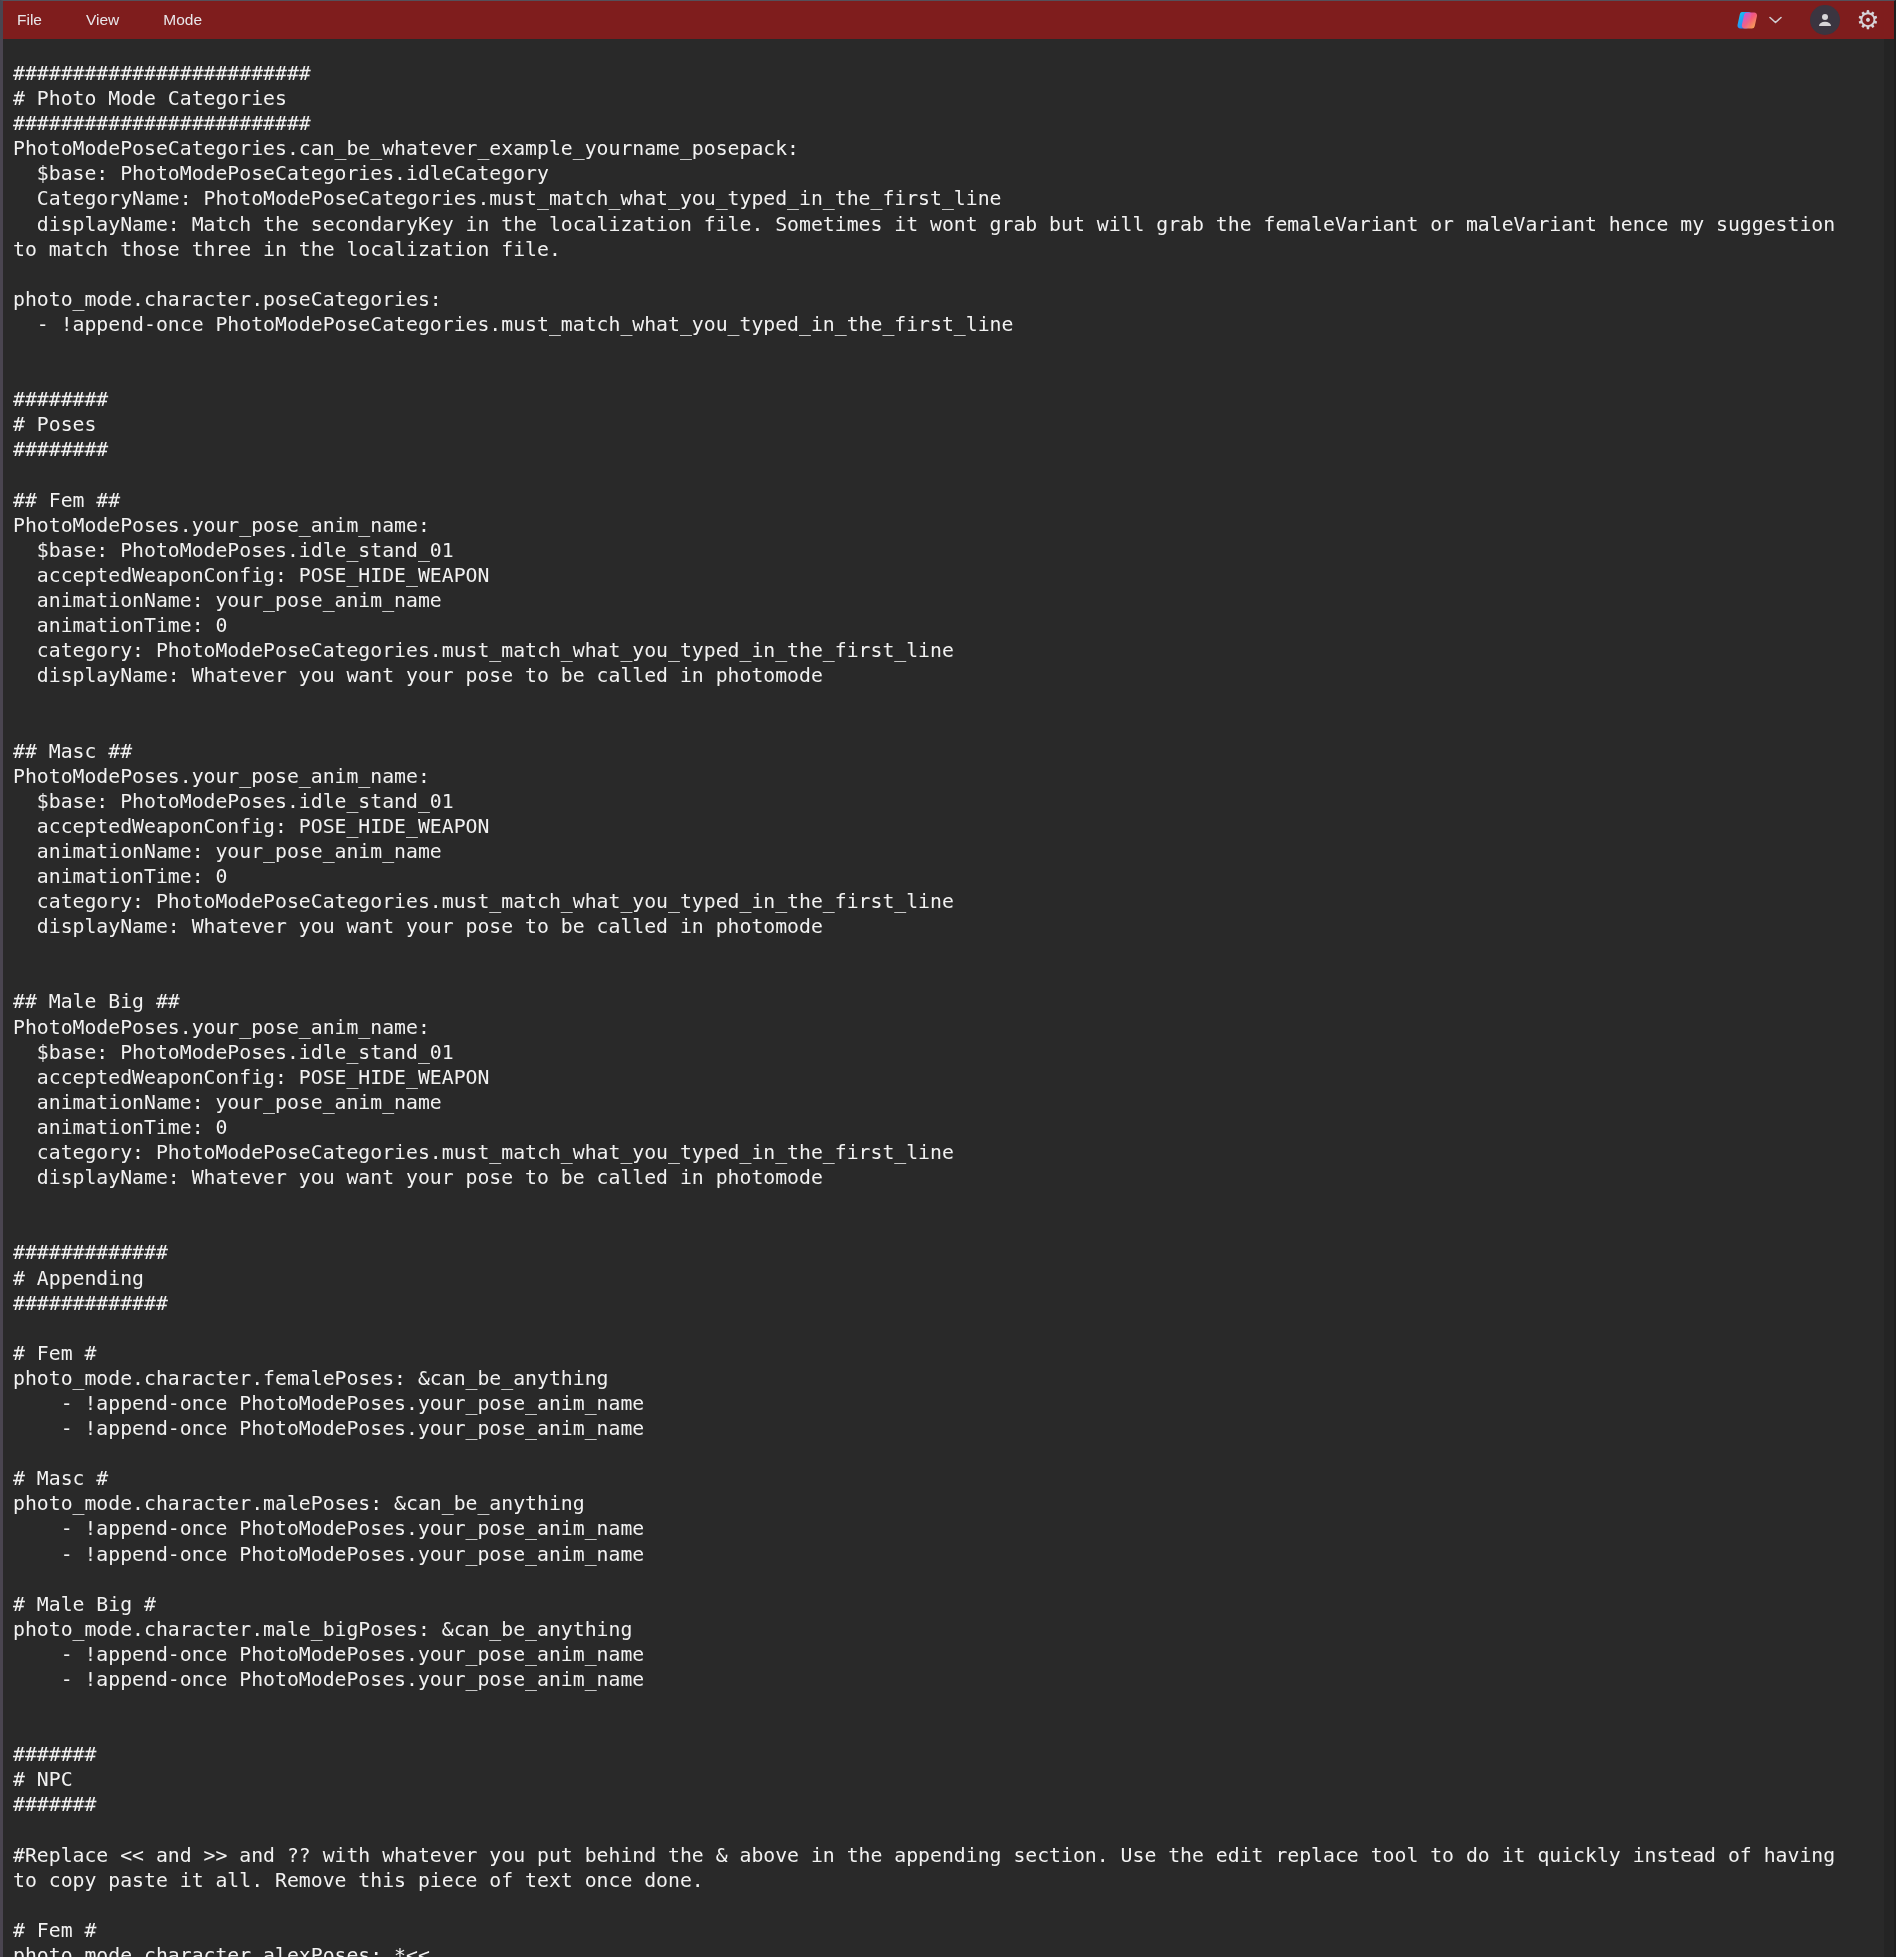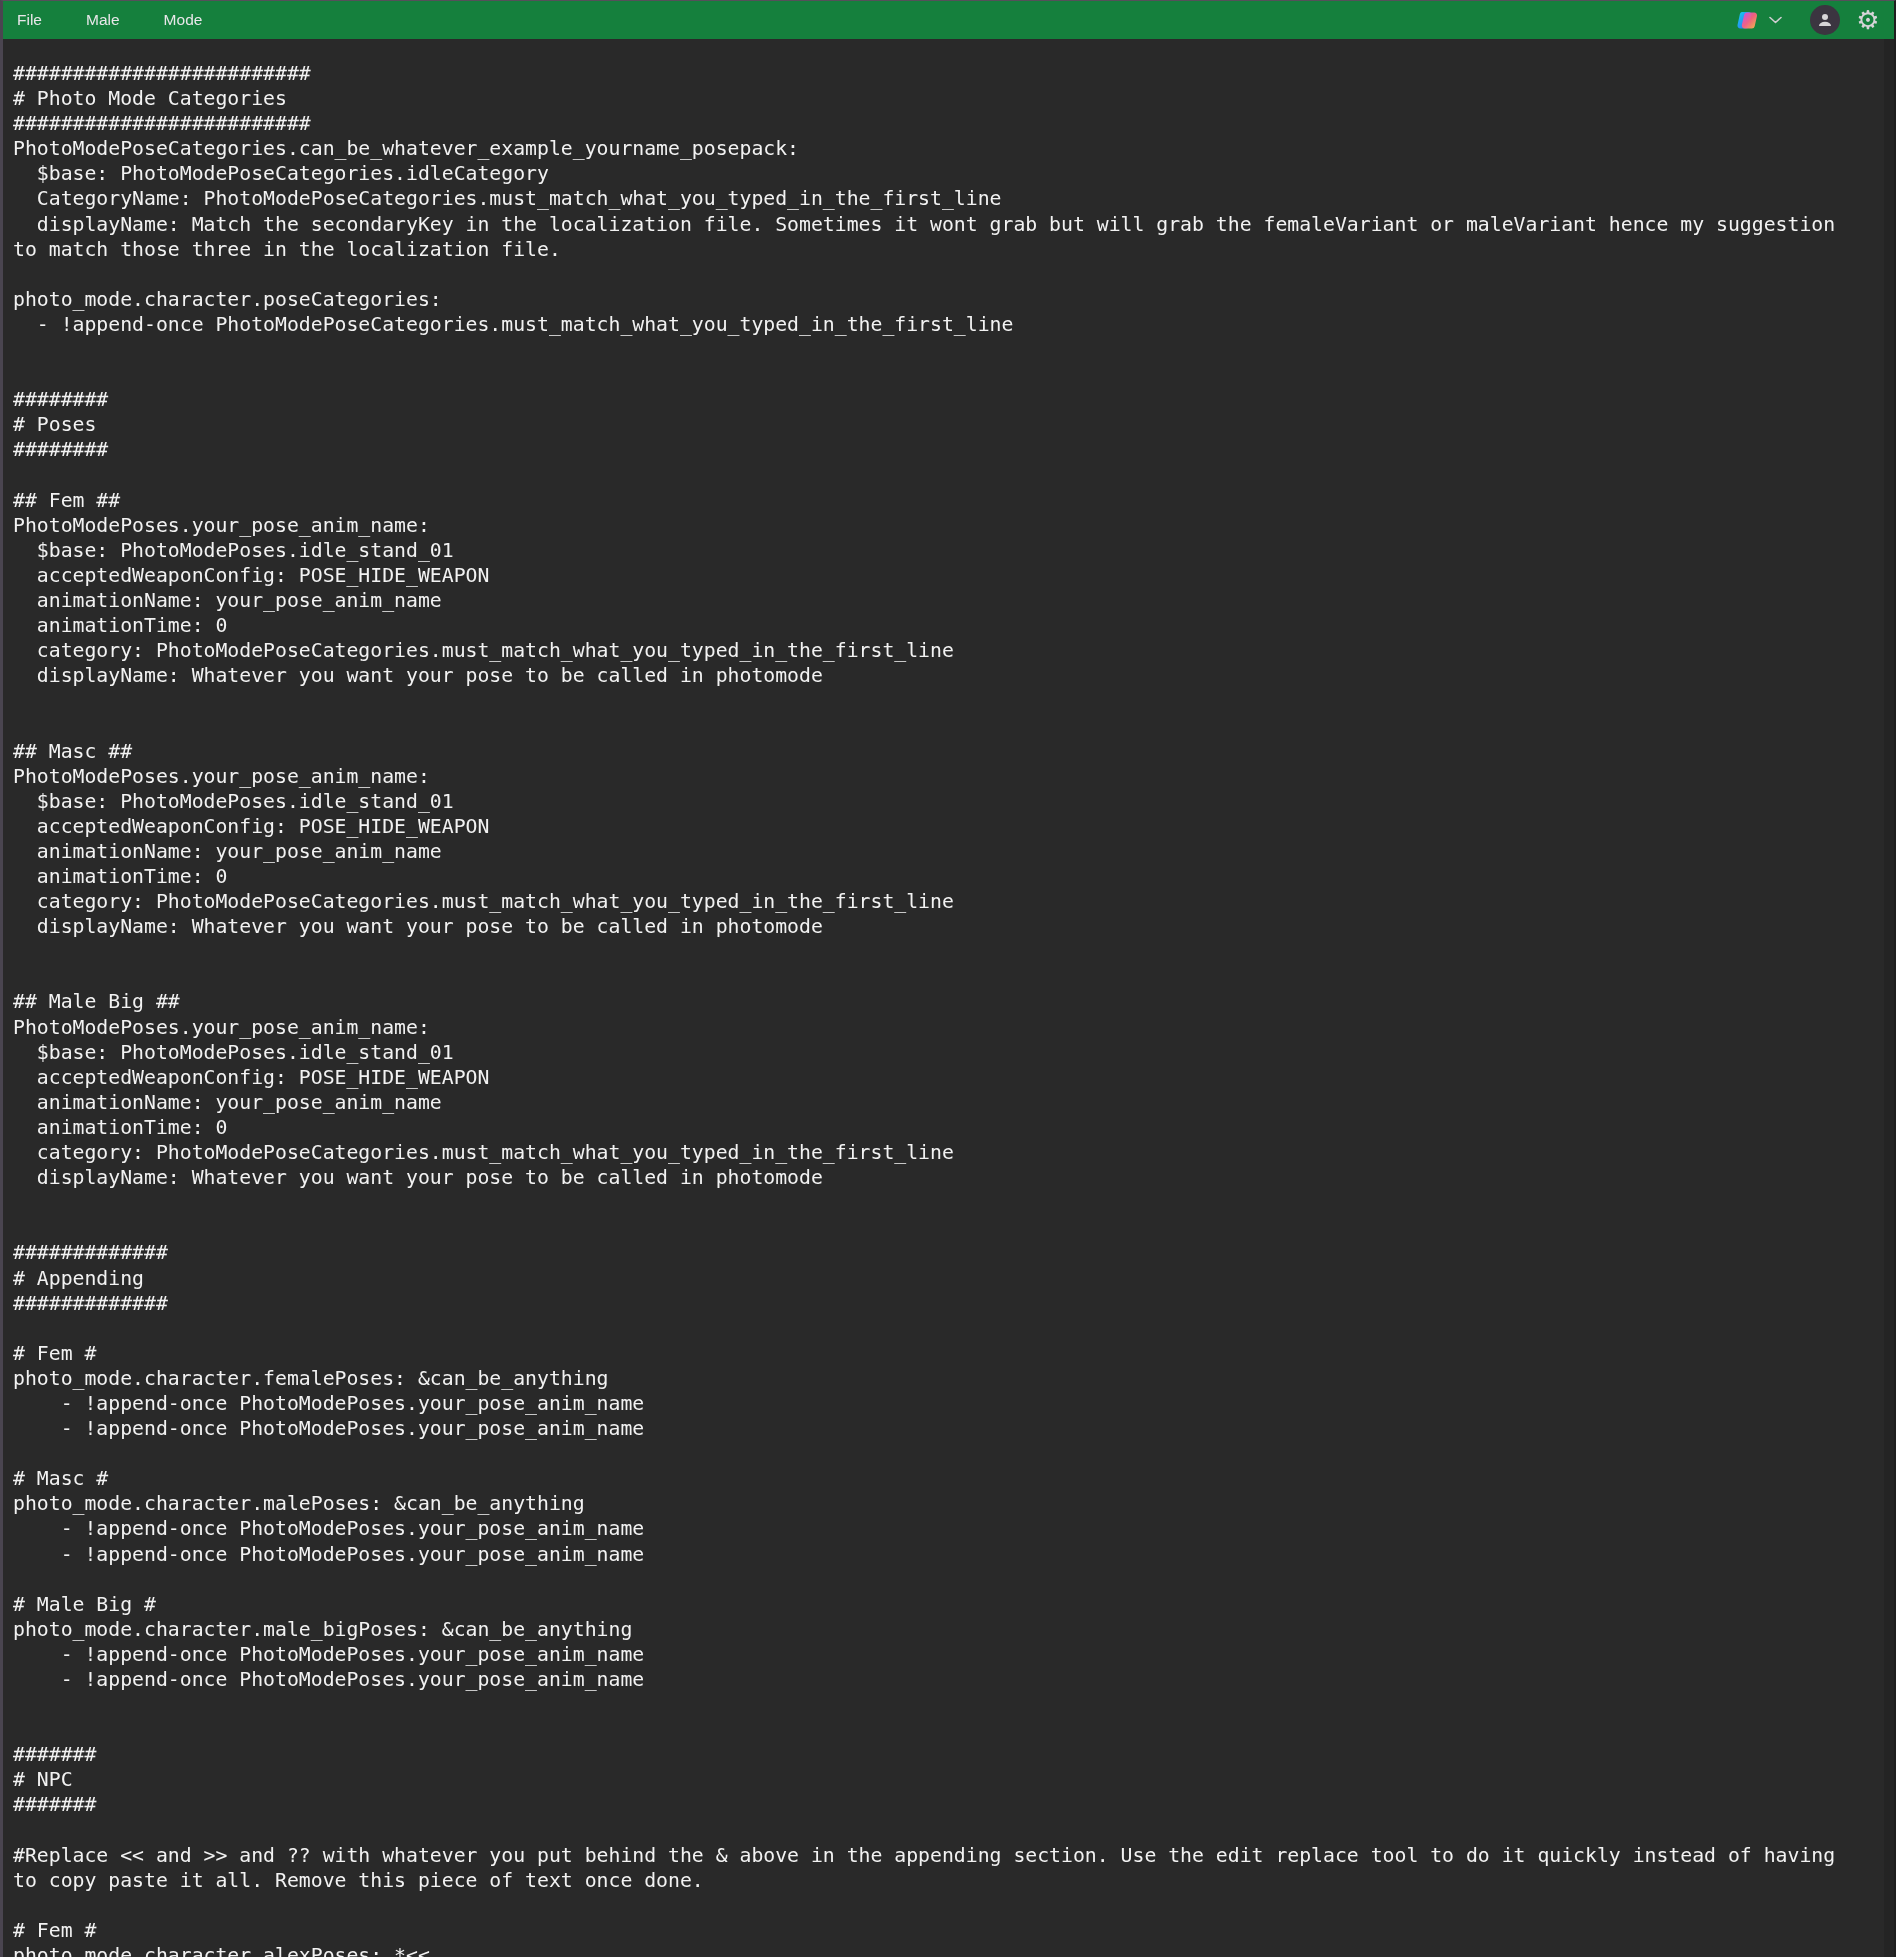--- a/index.html
+++ b/index.html
@@ -11,21 +11,21 @@
   .window{
     position:relative;width:1896px;height:1957px;box-sizing:border-box;
     background:#292929;
     border-left:3px solid #4a4550;
     border-right:2px solid #1e1e1e;
     border-top:1px solid #55505a;
     overflow:hidden;
   }
   
   .menubar{
-    height:38px;background:#15803d;
+    height:38px;background:#7f1d1d;
     display:flex;align-items:center;
     color:#e9e7ea;font-size:15.5px;
     user-select:none;
   }
   .menu-item{padding:9px 22px;cursor:default;line-height:1;}
   .menu-item:first-child{padding-left:14px;}
   .menubar-right{margin-left:auto;display:flex;align-items:center;}
   .copilot-btn{display:flex;align-items:center;gap:10px;padding:4px 10px;border-radius:5px;}
   .icon-svg{display:block;}
   .account-btn{
@@ -54,21 +54,21 @@
     background:#242424;
   }
 </style>
 </head>
 <body>
 
 <div class="window">
 
   <div class="menubar">
     <div class="menu-item">File</div>
-    <div class="menu-item">Male</div>
+    <div class="menu-item">View</div>
     <div class="menu-item">Mode</div>
 
     <div class="menubar-right">
 
       <div class="copilot-btn">
         <span>
           <svg class="icon-svg" width="23" height="23" viewBox="0 0 24 24">
             <defs>
               <linearGradient id="cp1" x1="0" y1="0" x2="1" y2="1">
                 <stop offset="0" stop-color="#11d3f0"></stop>

